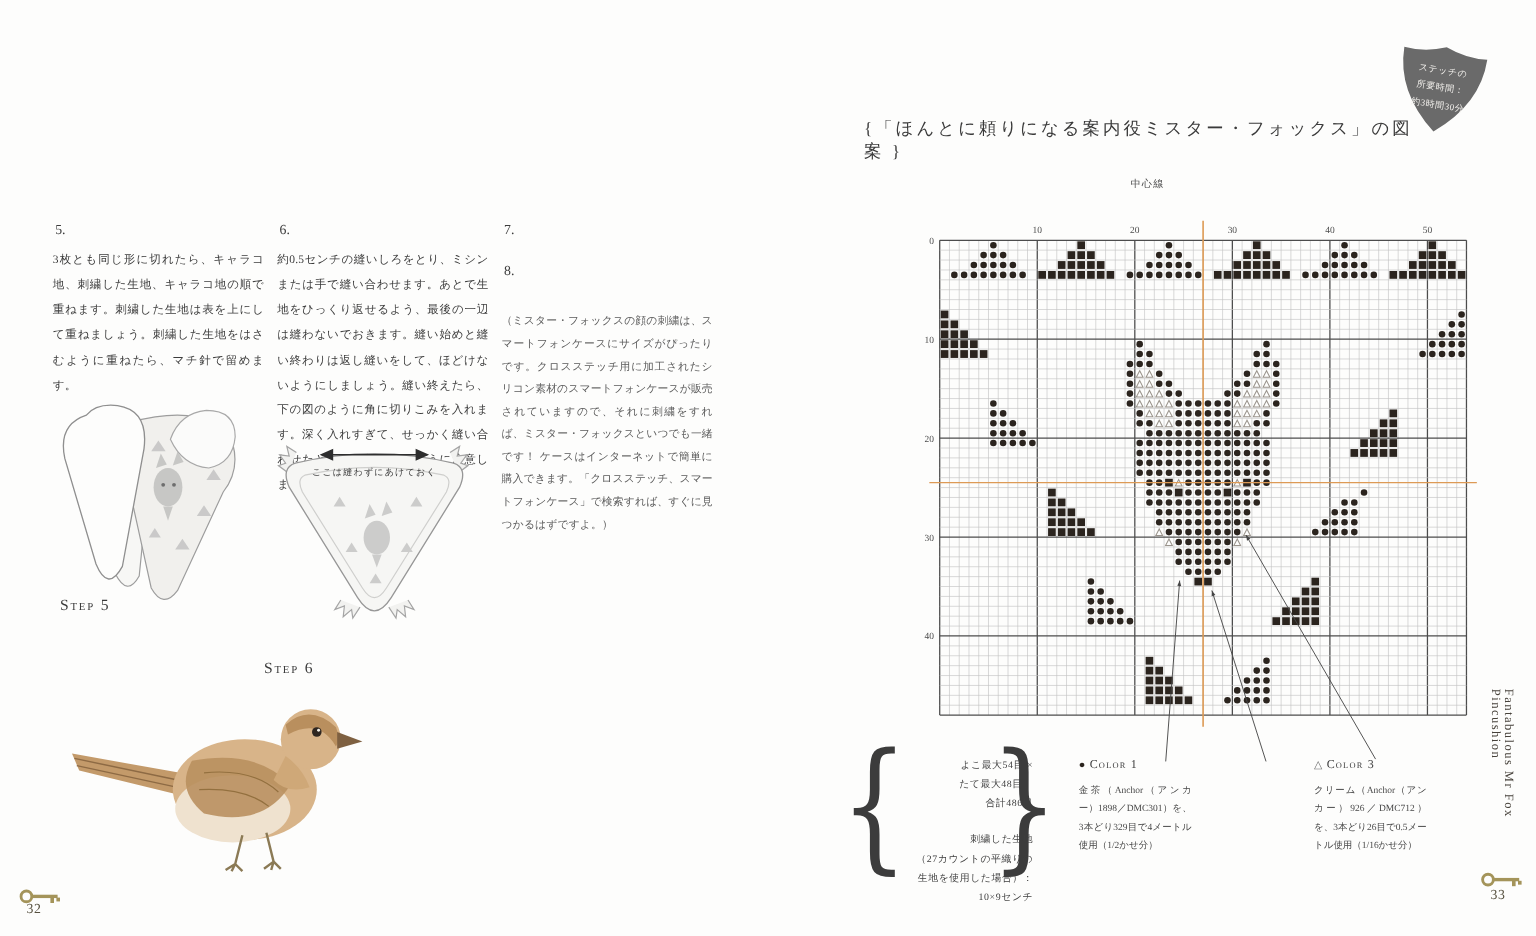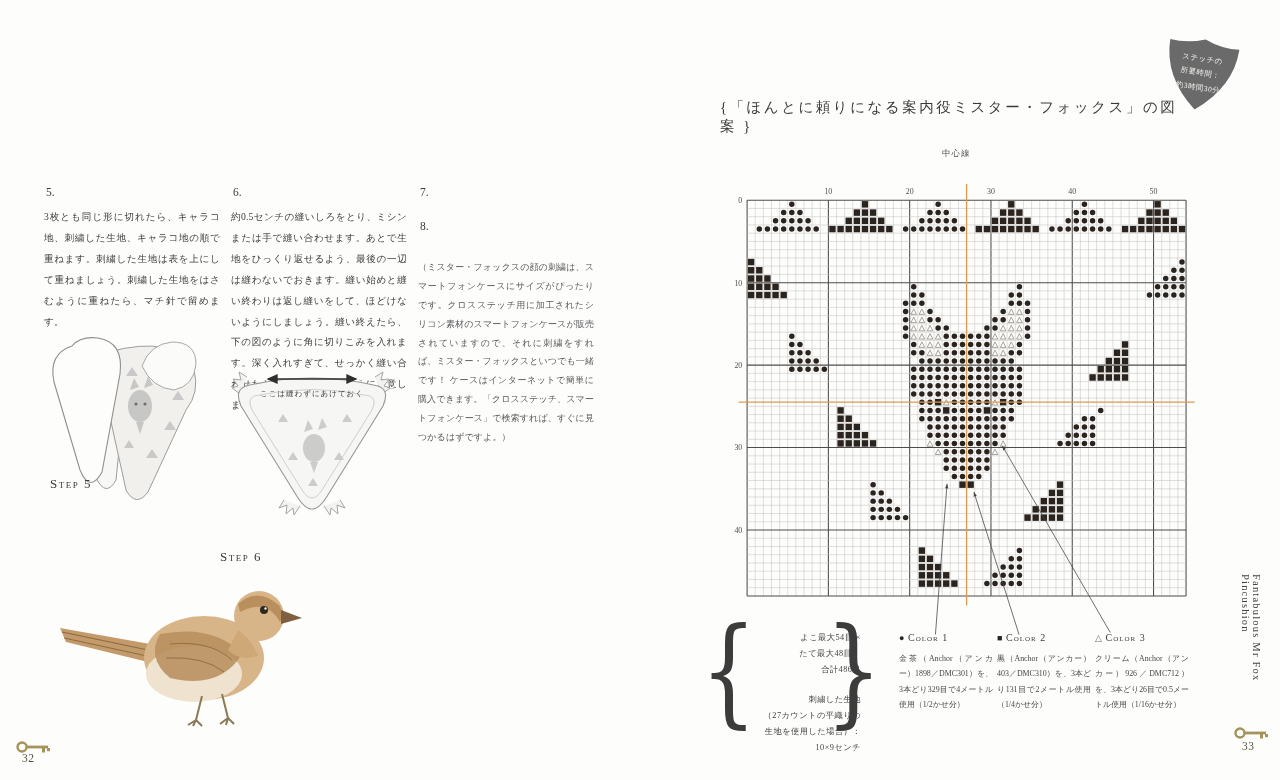--- a/index.html
+++ b/index.html
@@ -73,21 +73,21 @@
         <path d="M90,92 l4,12 4,-12 z"></path>
       </g>
       <circle cx="90" cy="74" r="1.6" fill="#6e6e6e"></circle>
         <circle cx="99" cy="74" r="1.6" fill="#6e6e6e"></circle>
 
       <path d="M96,36 Q104,14 126,12 Q150,12 150,34 Q148,56 128,60 Q106,58 96,36 Z" fill="#fbfbfa" stroke="#a8a8a8" stroke-width="1"></path>
 
       <path d="M26,16 Q2,24 8,52 L34,140 Q44,164 56,142 L74,44 Q78,12 52,8 Q34,6 26,16 Z" fill="#fdfdfc" stroke="#8f8f8f" stroke-width="1.1"></path>
     </svg>
   </div>
-  <div class="abs caption" style="left:50px;top:476px;">Step 5</div>
+  <div class="abs caption" style="left:50px;top:496px;">Step 5</div>
 
   <div class="abs" style="left:230px;top:366px;">
     <svg width="164" height="158" viewBox="0 0 164 158">
 
       <g stroke="#a5a5a5" stroke-width="1" fill="#f2f2f0">
         <path d="M10,28 l-8,-6 6,-2 -5,-7 8,1 -2,-8 8,5"></path>
         <path d="M152,28 l8,-6 -6,-2 5,-7 -8,1 2,-8 -8,5"></path>
         <path d="M70,140 l-6,9 -1,-7 -7,6 1,-9 -8,3 5,-8"></path>
         <path d="M94,140 l6,9 1,-7 7,6 -1,-9 8,3 -5,-8"></path>
       </g>
@@ -166,21 +166,21 @@
       <div>ステッチの</div>
       <div>所要時間：</div>
       <div>約3時間30分</div>
     </div>
   </div>
 
   <div class="abs title" style="left:720px;top:98px;width:470px;">{「ほんとに頼りになる案内役ミスター・フォックス」の図案 }</div>
 
   <div class="abs centerline-label" style="left:942px;top:148px;">中心線</div>
 
-  <div class="abs" style="left:728px;top:181px;" id="chart-holder">
+  <div class="abs" style="left:764px;top:181px;" id="chart-holder">
       <svg width="481" height="487" viewBox="-10 -20 480.84000000000003 506.84000000000003" style="overflow:visible">
         <g>
           <circle cx="46.53" cy="4.29" r="2.85" fill="#2b241e"></circle>
           <rect x="119.34000000000002" y="0.9" width="6.660000000000001" height="6.78" fill="#2b241e"></rect>
           <circle cx="198.81" cy="4.29" r="2.85" fill="#2b241e"></circle>
           <rect x="271.62" y="0.9" width="6.660000000000001" height="6.78" fill="#2b241e"></rect>
           <circle cx="351.09000000000003" cy="4.29" r="2.85" fill="#2b241e"></circle>
           <rect x="423.90000000000003" y="0.9" width="6.660000000000001" height="6.78" fill="#2b241e"></rect>
           <circle cx="38.07000000000001" cy="12.870000000000001" r="2.85" fill="#2b241e"></circle>
           <circle cx="46.53" cy="12.870000000000001" r="2.85" fill="#2b241e"></circle>
@@ -823,26 +823,20 @@
       <div>10×9センチ</div>
     </div>
   </div>
 
   <div class="abs legend-col" style="left:899px;top:632px;">
     <div class="legend-head">
       <span class="sym">●</span><span class="lab">Color 1</span>
     </div>
     <div class="legend-body">金茶（Anchor（アンカー）1898／DMC301）を、3本どり329目で4メートル使用（1/2かせ分）</div>
   </div>
-  <div class="abs legend-col" style="left:997px;top:632px;">
-    <div class="legend-head">
-      <span class="sym">■</span><span class="lab">Color 2</span>
-    </div>
-    <div class="legend-body">黒（Anchor（アンカー）403／DMC310）を、3本どり131目で2メートル使用（1/4かせ分）</div>
-  </div>
   <div class="abs legend-col" style="left:1095px;top:632px;">
     <div class="legend-head">
       <span class="sym" style="color:#6f6f6f;">△</span><span class="lab">Color 3</span>
     </div>
     <div class="legend-body">クリーム（Anchor（アンカー）926／DMC712）を、3本どり26目で0.5メートル使用（1/16かせ分）</div>
   </div>
 
   <div class="abs side-text" style="left:1240px;top:574px;height:150px;">Fantabulous Mr Fox Pincushion</div>
 
   <div class="abs" style="left:1234px;top:726px;">

